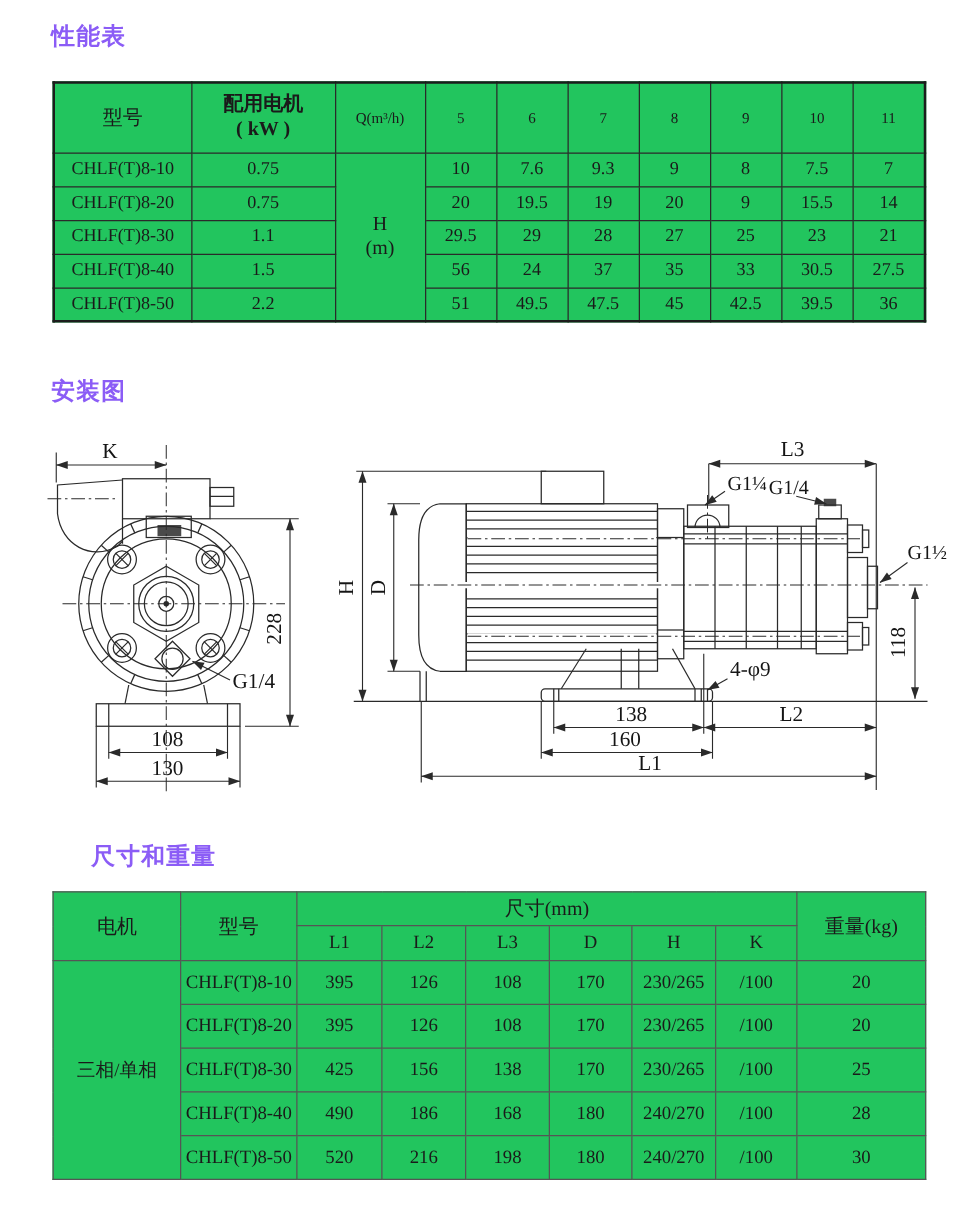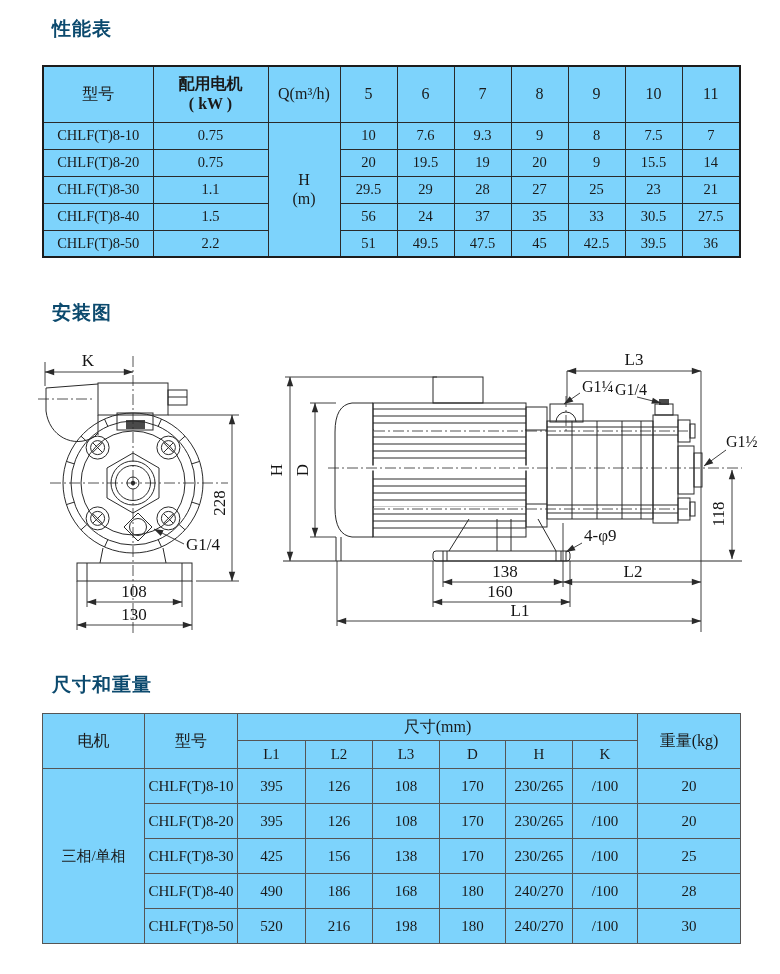--- a/index.html
+++ b/index.html
@@ -1,37 +1,37 @@
 <!DOCTYPE html>
 <html><head>
 <meta charset="utf-8">
 <style>
   html,body{margin:0;padding:0;}
   body{
     width:780px;height:974px;position:relative;background:#ffffff;
     font-family:"Liberation Sans",sans-serif;color:#1a1a1a;overflow:hidden;
   }
   .section-title{
-    position:absolute;left:52px;font-size:19px;font-weight:bold;color:#0c4a6e;
+    position:absolute;left:41px;font-size:19px;font-weight:bold;color:#8b5cf6;
     font-family:"Liberation Sans",sans-serif;letter-spacing:1px;
   }
   #title-performance{top:16px;}
   #title-installation{top:300px;text-align:center;}
-  #title-dimensions{top:672px;}
-
-  table{border-collapse:collapse;table-layout:fixed;background:#7dd3fc;}
+  #title-dimensions{top:672px;margin-left:32px;}
+
+  table{border-collapse:collapse;table-layout:fixed;background:#22c55e;}
   td,th{text-align:center;vertical-align:middle;overflow:hidden;}
 
   
   #perf-table{position:absolute;left:42px;top:65px;width:698px;border:2px solid #1c1c1c;}
   #perf-table td,#perf-table th{border:1px solid #2a2a2a;font-family:"Liberation Serif",serif;font-weight:normal;}
   #perf-table tr.hdr{height:56px;}
   #perf-table tr.dat{height:27px;}
   #perf-table .cjk{font-size:16px;}
-  #perf-table .num{font-size:16px;}
+  #perf-table .num{font-size:12px;}
   #perf-table tr.dat td{font-size:14.5px;}
   #perf-table .two-line div{line-height:1.25;font-size:16px;font-weight:bold;}
   #perf-table .hm div{line-height:1.2;font-size:16px;}
 
   
   #dim-table{position:absolute;left:42px;top:713px;width:698px;border:1.5px solid #4a4a4a;}
   #dim-table td,#dim-table th{border:1px solid #555;font-family:"Liberation Serif",serif;font-weight:normal;}
   #dim-table tr.hdr1{height:27px;}
   #dim-table tr.hdr2{height:28px;}
   #dim-table tr.dat{height:35px;}

